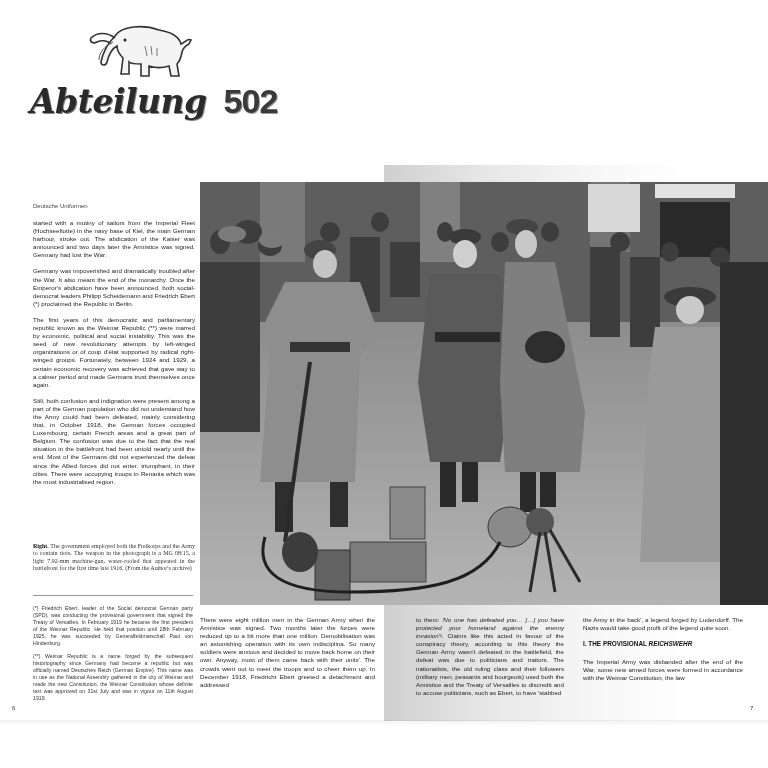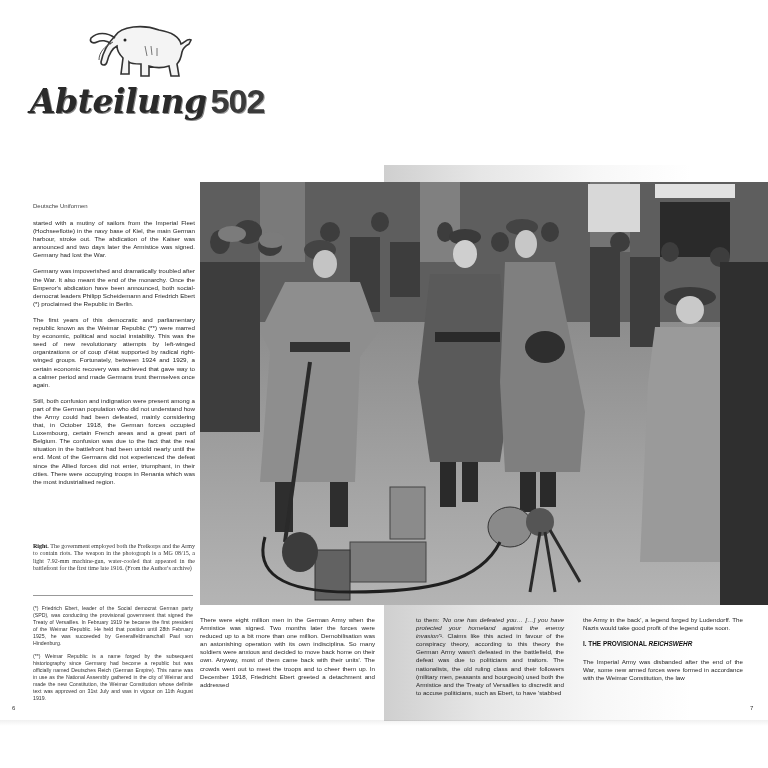--- a/index.html
+++ b/index.html
@@ -5,21 +5,21 @@
   * { margin: 0; padding: 0; box-sizing: border-box; }
   html, body { width: 768px; height: 768px; background: #ffffff; overflow: hidden; }
   body { position: relative; font-family: "Liberation Sans", sans-serif; color: #222; }
 
   
   .logo { position: absolute; left: 30px; top: 22px; width: 220px; height: 100px; }
   .mammoth { position: absolute; left: 55px; top: 0; width: 110px; height: 60px; }
   .logo-text { position: absolute; left: 0; top: 60px; white-space: nowrap; }
   .logo-word { font-family: "DejaVu Serif", serif; font-weight: bold; font-size: 33px; color: #2a2a2a; letter-spacing: -0.5px;
                text-shadow: 1px 1px 0 #888; font-style: italic; }
-  .logo-num { font-family: "Liberation Sans", sans-serif; font-weight: bold; font-size: 34px; color: #3a3a3a; margin-left: 4px;
+  .logo-num { font-family: "Liberation Sans", sans-serif; font-weight: bold; font-size: 34px; color: #3a3a3a; margin-left: 17px;
               letter-spacing: -1px; text-shadow: 1px 1px 0 #999; }
 
   
   .spread { position: absolute; left: 0; top: 165px; width: 768px; height: 556px; }
   .page-left { position: absolute; left: 0; top: 0; width: 384px; height: 556px; background: #fff; }
   .page-right { position: absolute; left: 384px; top: 0; width: 384px; height: 556px;
                 background: linear-gradient(to right, #cfcfcf 0%, #e6e6e6 25%, #f7f7f7 55%, #ffffff 80%); }
   .spread-shadow { position: absolute; left: 0; top: 555px; width: 768px; height: 6px;
                    background: linear-gradient(to bottom, rgba(0,0,0,0.06), rgba(0,0,0,0)); }
 

